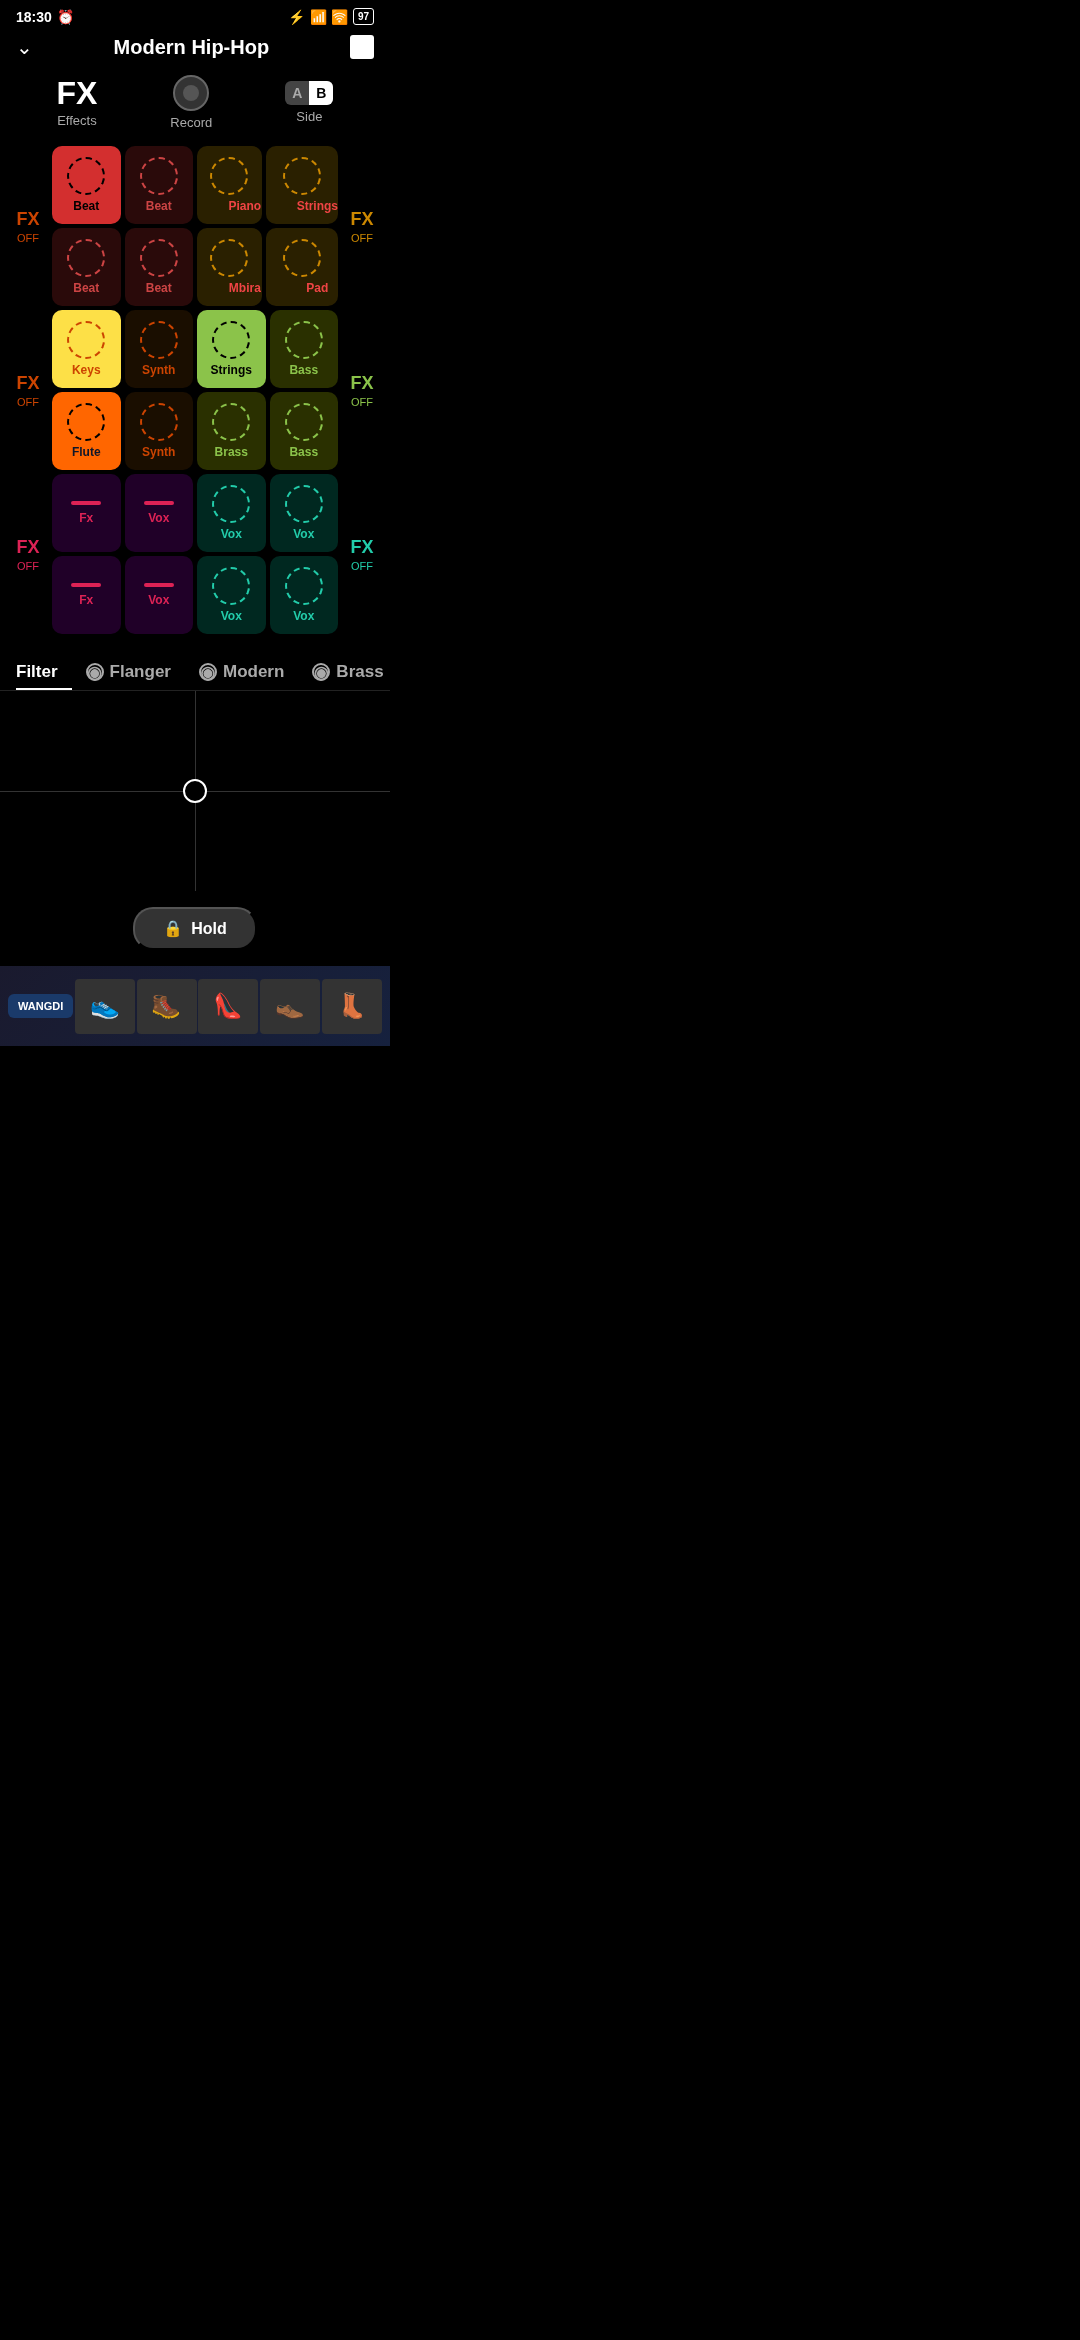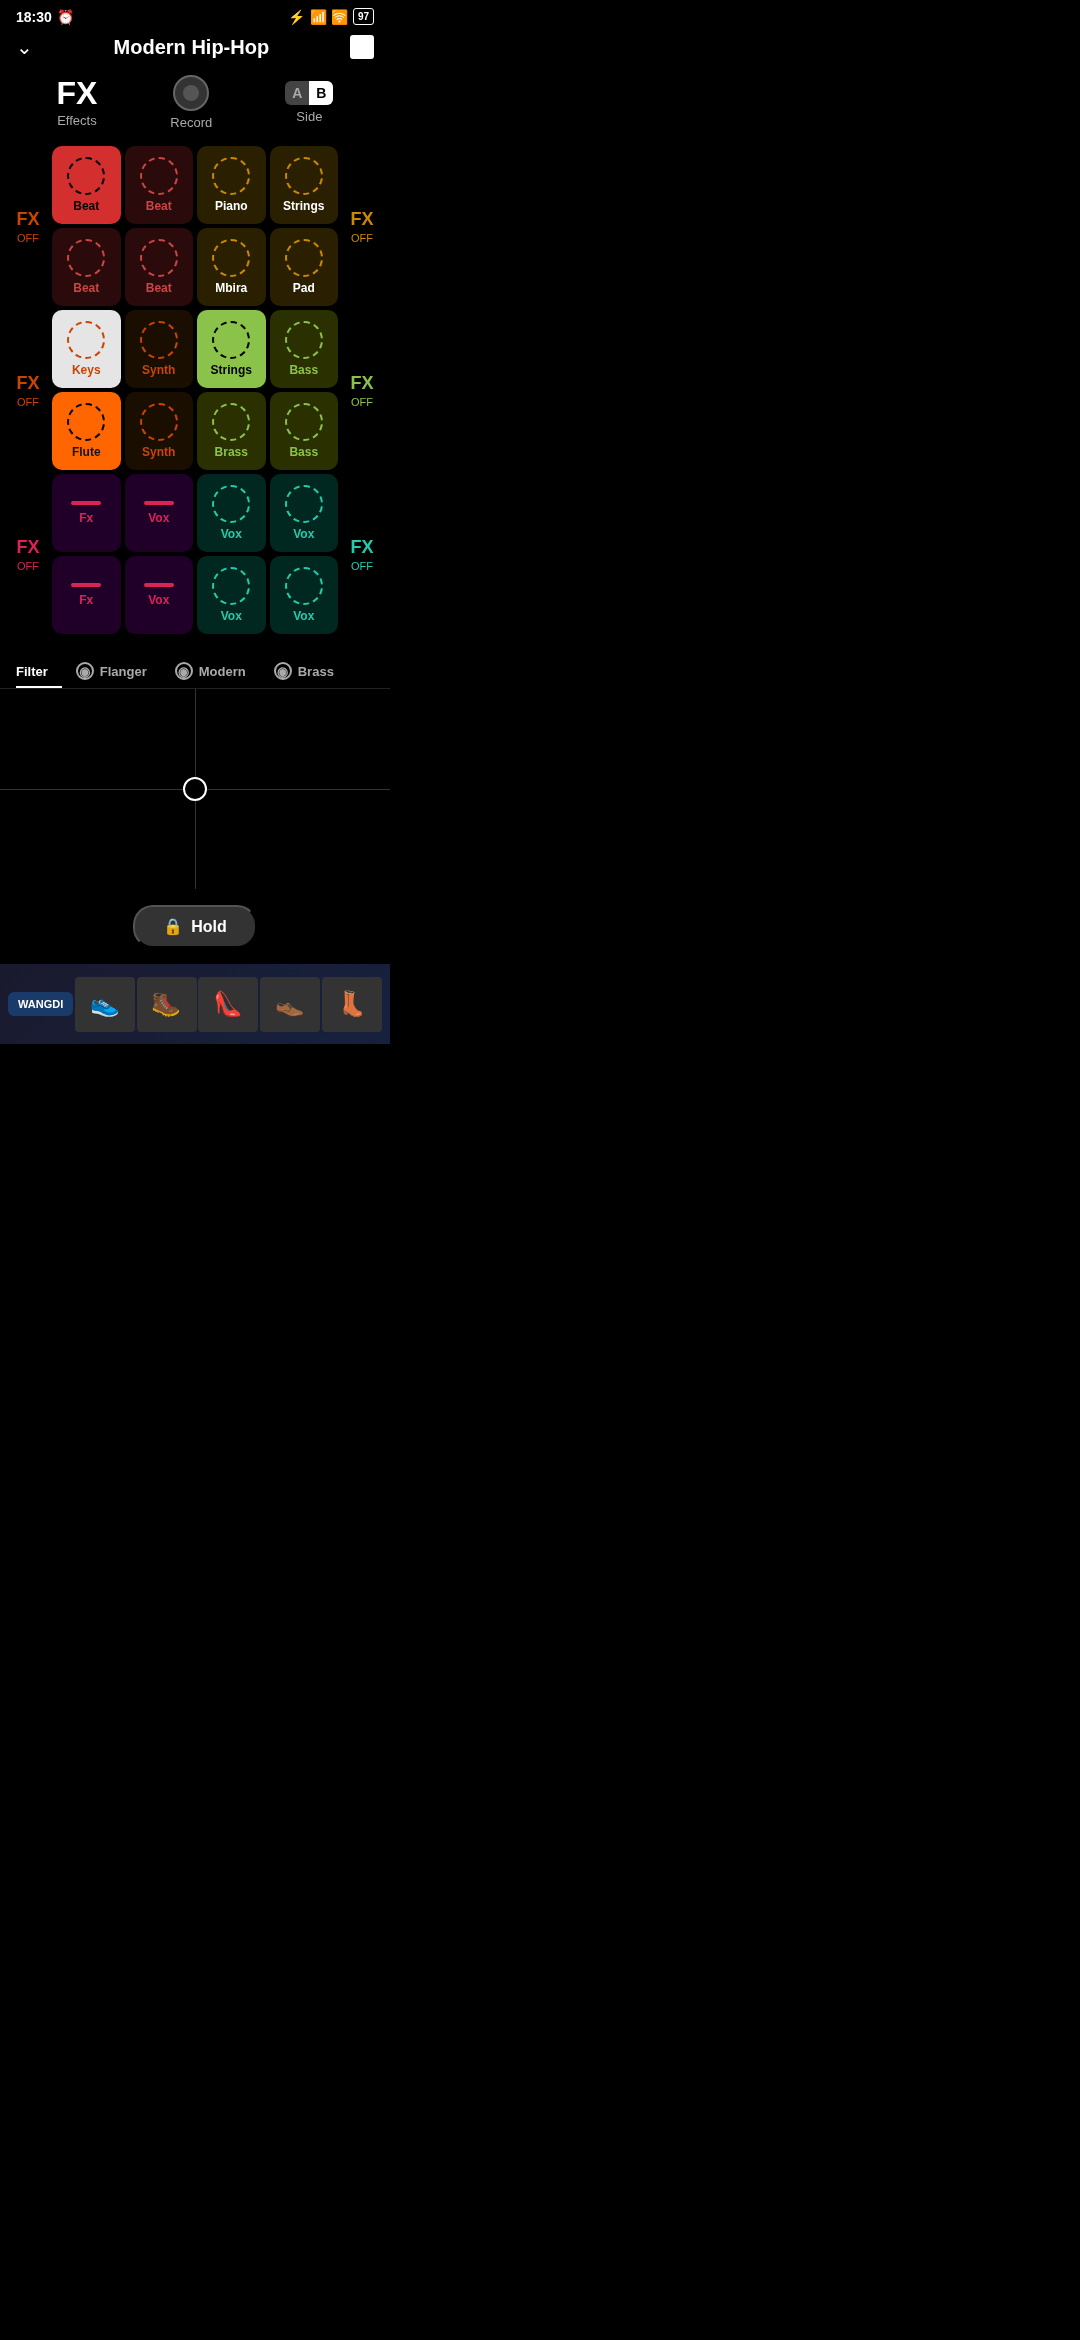--- a/index.html
+++ b/index.html
@@ -158,38 +158,38 @@
 
     
     .row1-bg { background: #2a0a0a; }
     .row1-active { background: #d32f2f; }
     .row1-circle { color: #cc4444; }
     .row1-text { color: #cc4444; }
 
     
     .row1-right-bg { background: #2a2000; }
     .row1-right-circle { color: #cc8800; }
-    .row1-right-text { color: #ffffff; }
+    .row1-right-text { color: #ef4444; padding-left: 31px; }
     .row2-active { background: #8bc34a; }
     .row2-orange-active { background: #ff6600; }
 
     
     .effects-tabs {
       display: flex;
       padding: 8px 16px 0;
       gap: 0;
       border-bottom: 1px solid #222;
       margin-bottom: 0;
     }
     .effects-tab {
       display: flex;
       align-items: center;
       gap: 6px;
       padding: 8px 14px;
-      font-size: 13px;
+      font-size: 17px;
       font-weight: 600;
       color: #aaa;
       cursor: pointer;
       position: relative;
     }
     .effects-tab.active {
       color: #fff;
     }
     .effects-tab.active::after {
       content: '';
@@ -387,21 +387,21 @@
   </div>
 
   <div style="display:flex; gap:4px; margin-bottom:4px;">
 
     <div class="pad-fx-col">
       <span class="fx-label" style="color:#cc4400;">FX</span>
       <span class="off-label" style="color:#cc4400;">OFF</span>
     </div>
 
     <div style="display:grid; grid-template-columns:1fr 1fr; grid-template-rows:1fr 1fr; gap:4px; flex:1;">
-      <div class="pad" style="background:#e5e5e5;">
+      <div class="pad" style="background:#fde047;">
         <div class="pad-circle" style="border-color:#cc4400;"></div>
         <span class="pad-label" style="color:#cc4400;">Keys</span>
       </div>
       <div class="pad" style="background:#1a0e00;">
         <div class="pad-circle" style="border-color:#cc4400;"></div>
         <span class="pad-label" style="color:#cc4400;">Synth</span>
       </div>
       <div class="pad row2-orange-active">
         <div class="pad-circle" style="border-color:#000;"></div>
         <span class="pad-label" style="color:#0f172a;">Flute</span>

